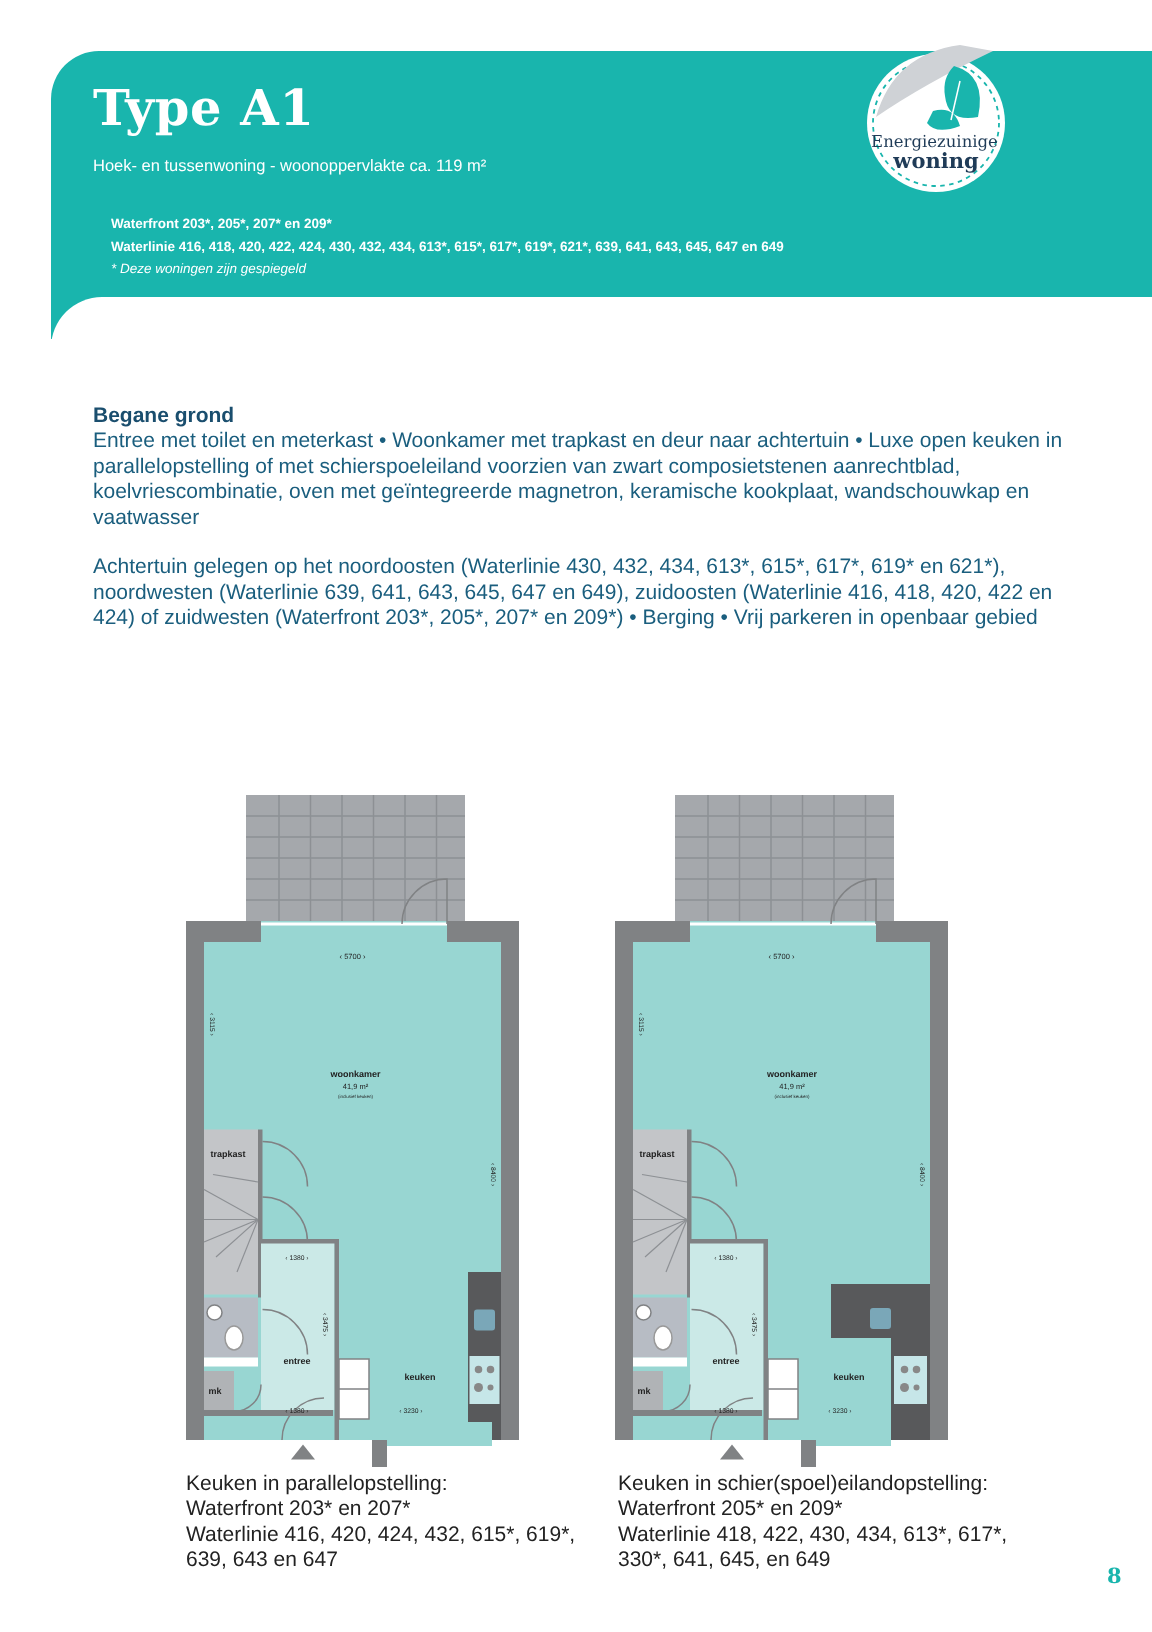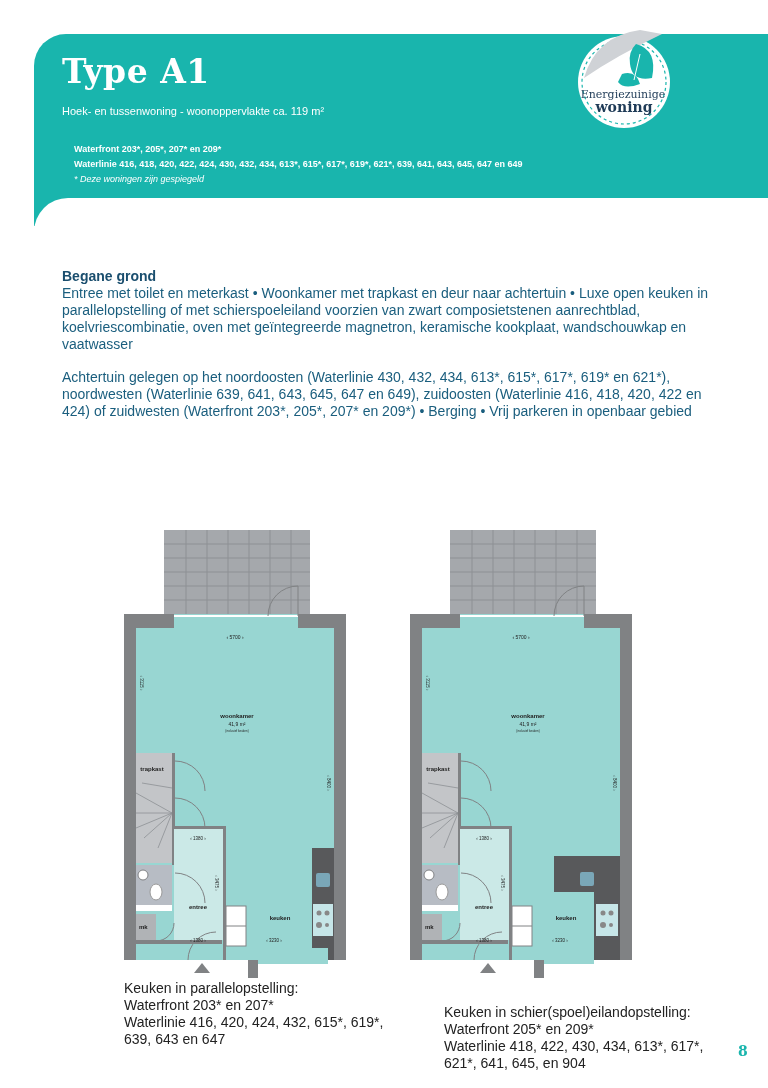--- a/index.html
+++ b/index.html
@@ -217,20 +217,20 @@
   <text class="plan-label" font-size="4.5" transform="translate(205,255) rotate(90)" text-anchor="middle">‹ 8400 ›</text>
   <text class="plan-label" font-size="4.5" transform="translate(93,355) rotate(90)" text-anchor="middle">‹ 3475 ›</text>
 </svg>
 
 <div class="caption" style="left:124px; top:980px;">
   <div>Keuken in parallelopstelling:</div>
   <div>Waterfront 203* en 207*</div>
   <div>Waterlinie 416, 420, 424, 432, 615*, 619*,</div>
   <div>639, 643 en 647</div>
 </div>
-<div class="caption" style="left:412px; top:1004px;margin-left:32px;">
+<div class="caption" style="left:412px; top:980px;">
   <div>Keuken in schier(spoel)eilandopstelling:</div>
   <div>Waterfront 205* en 209*</div>
   <div>Waterlinie 418, 422, 430, 434, 613*, 617*,</div>
-  <div>621*, 641, 645, en 904</div>
+  <div>330*, 641, 645, en 649</div>
 </div>
 
 <div class="page-num">8</div>
 
 </body></html>

